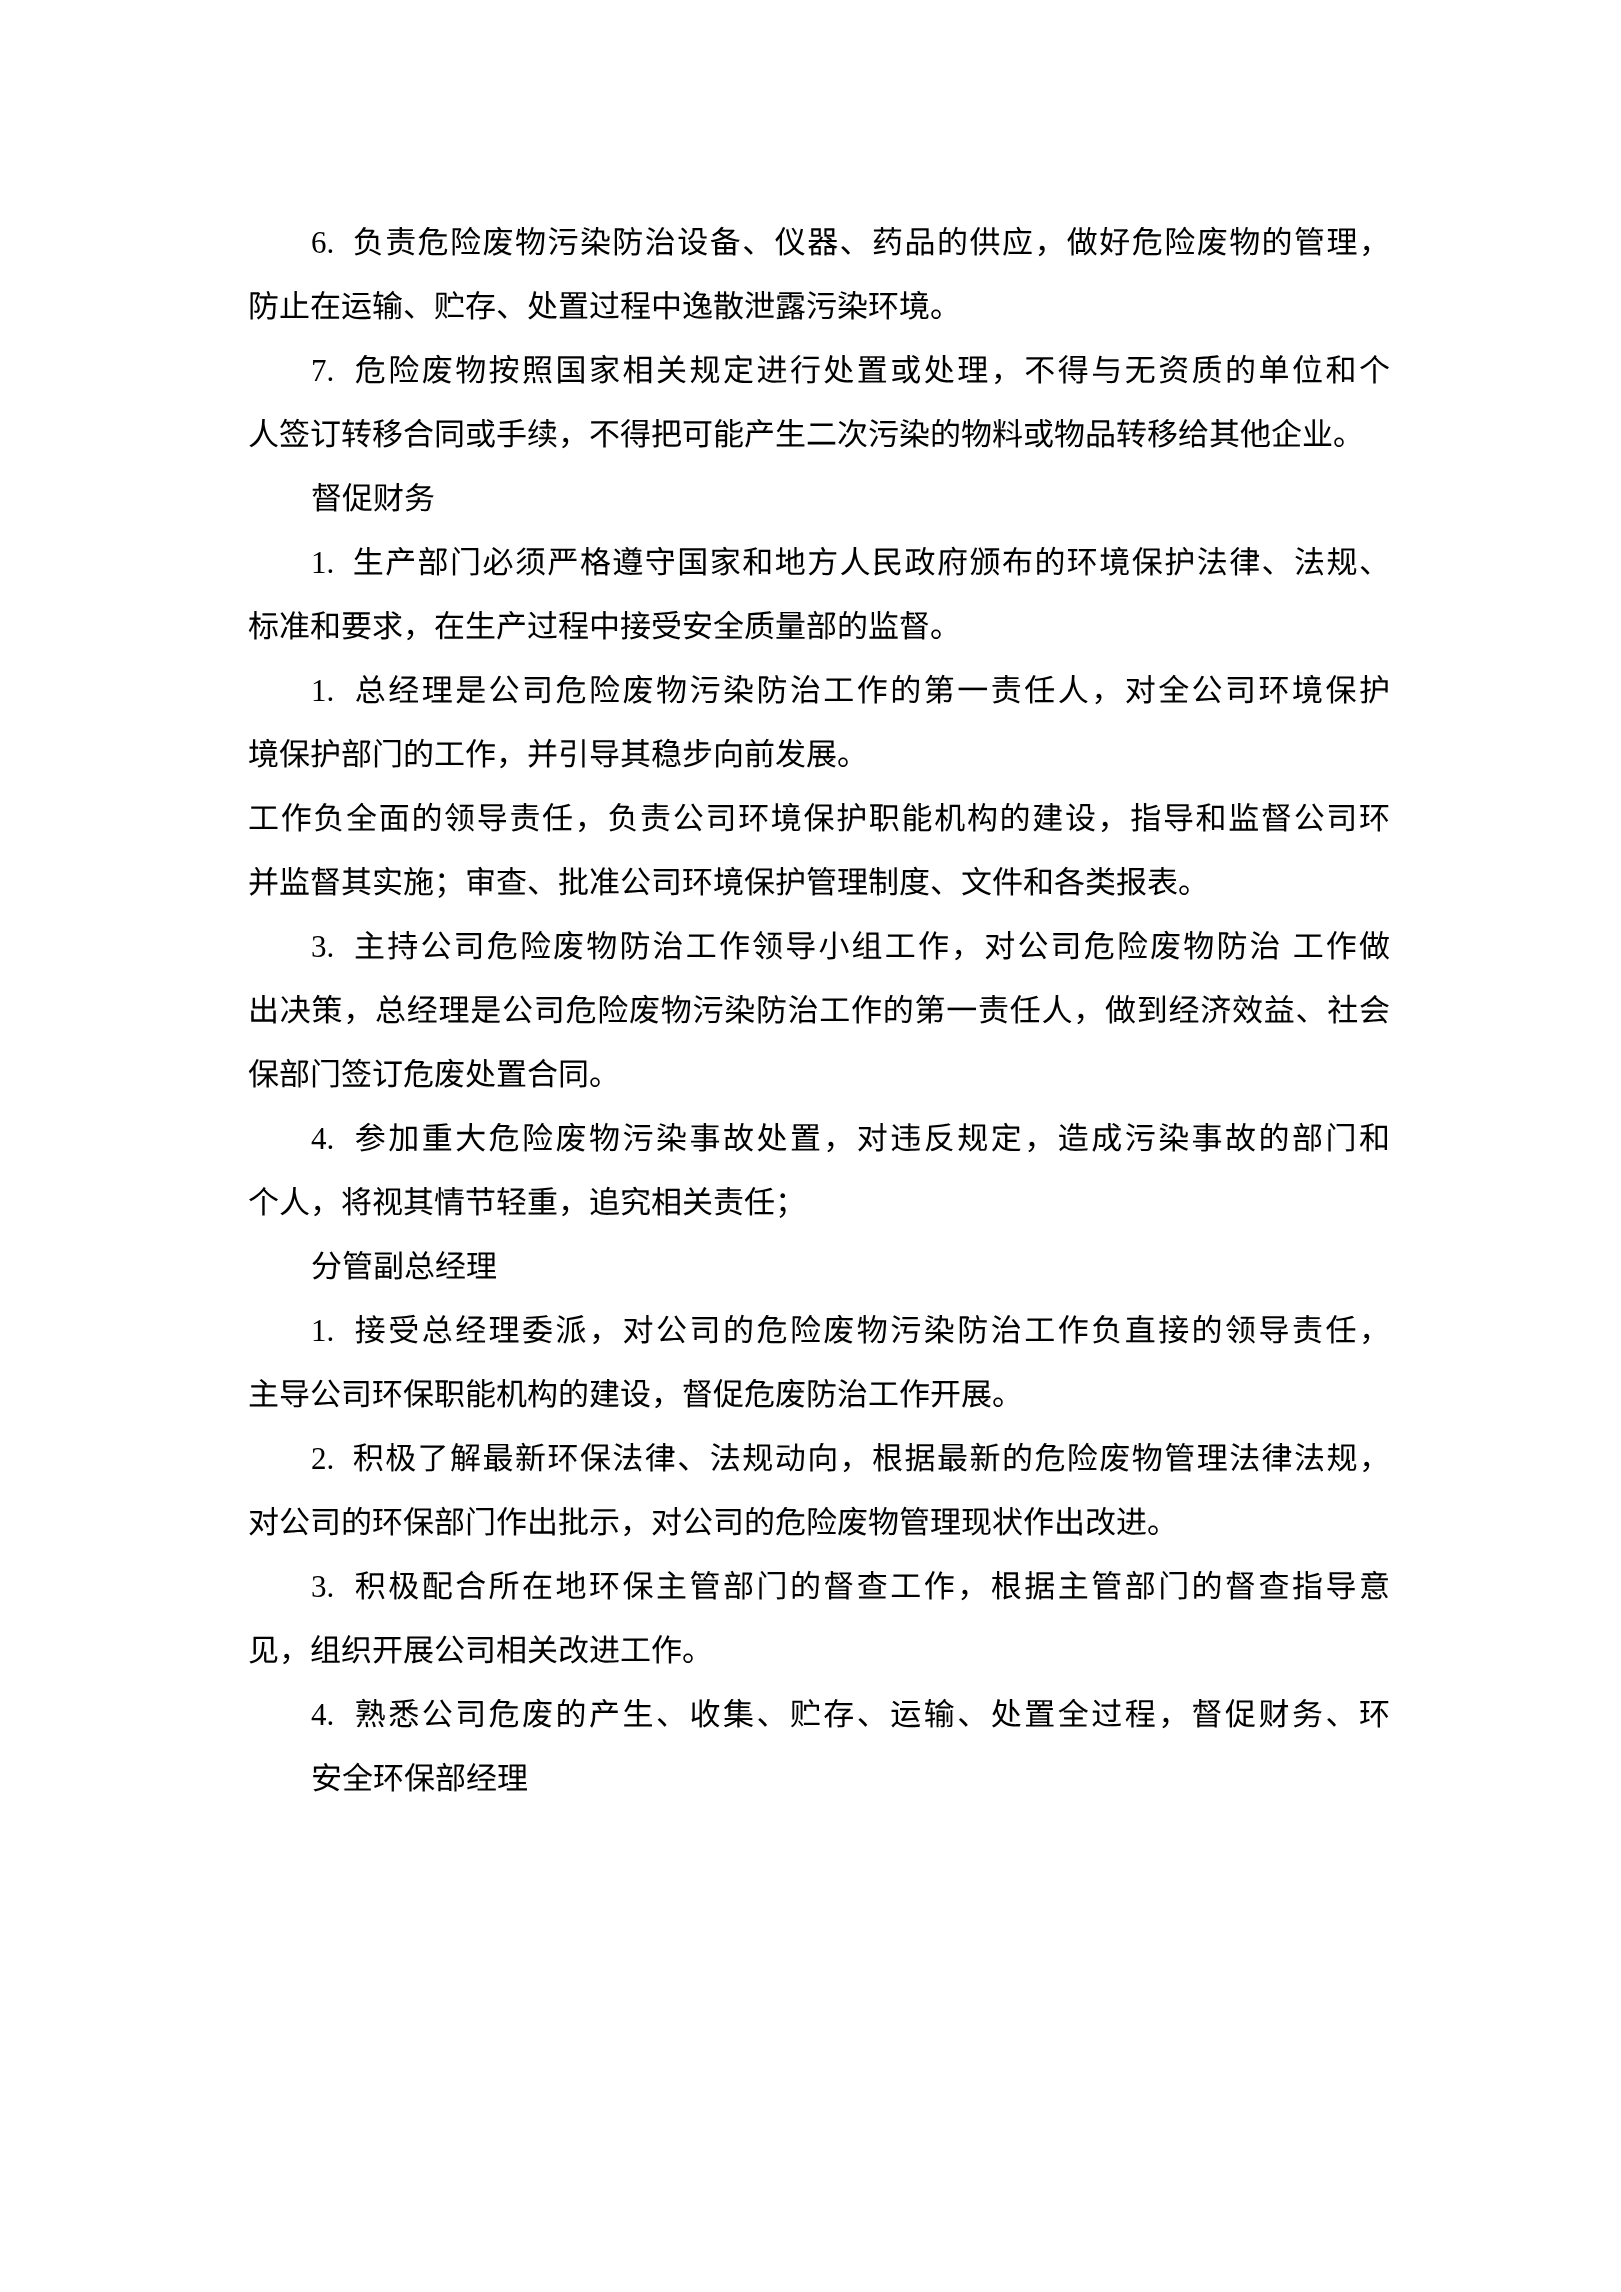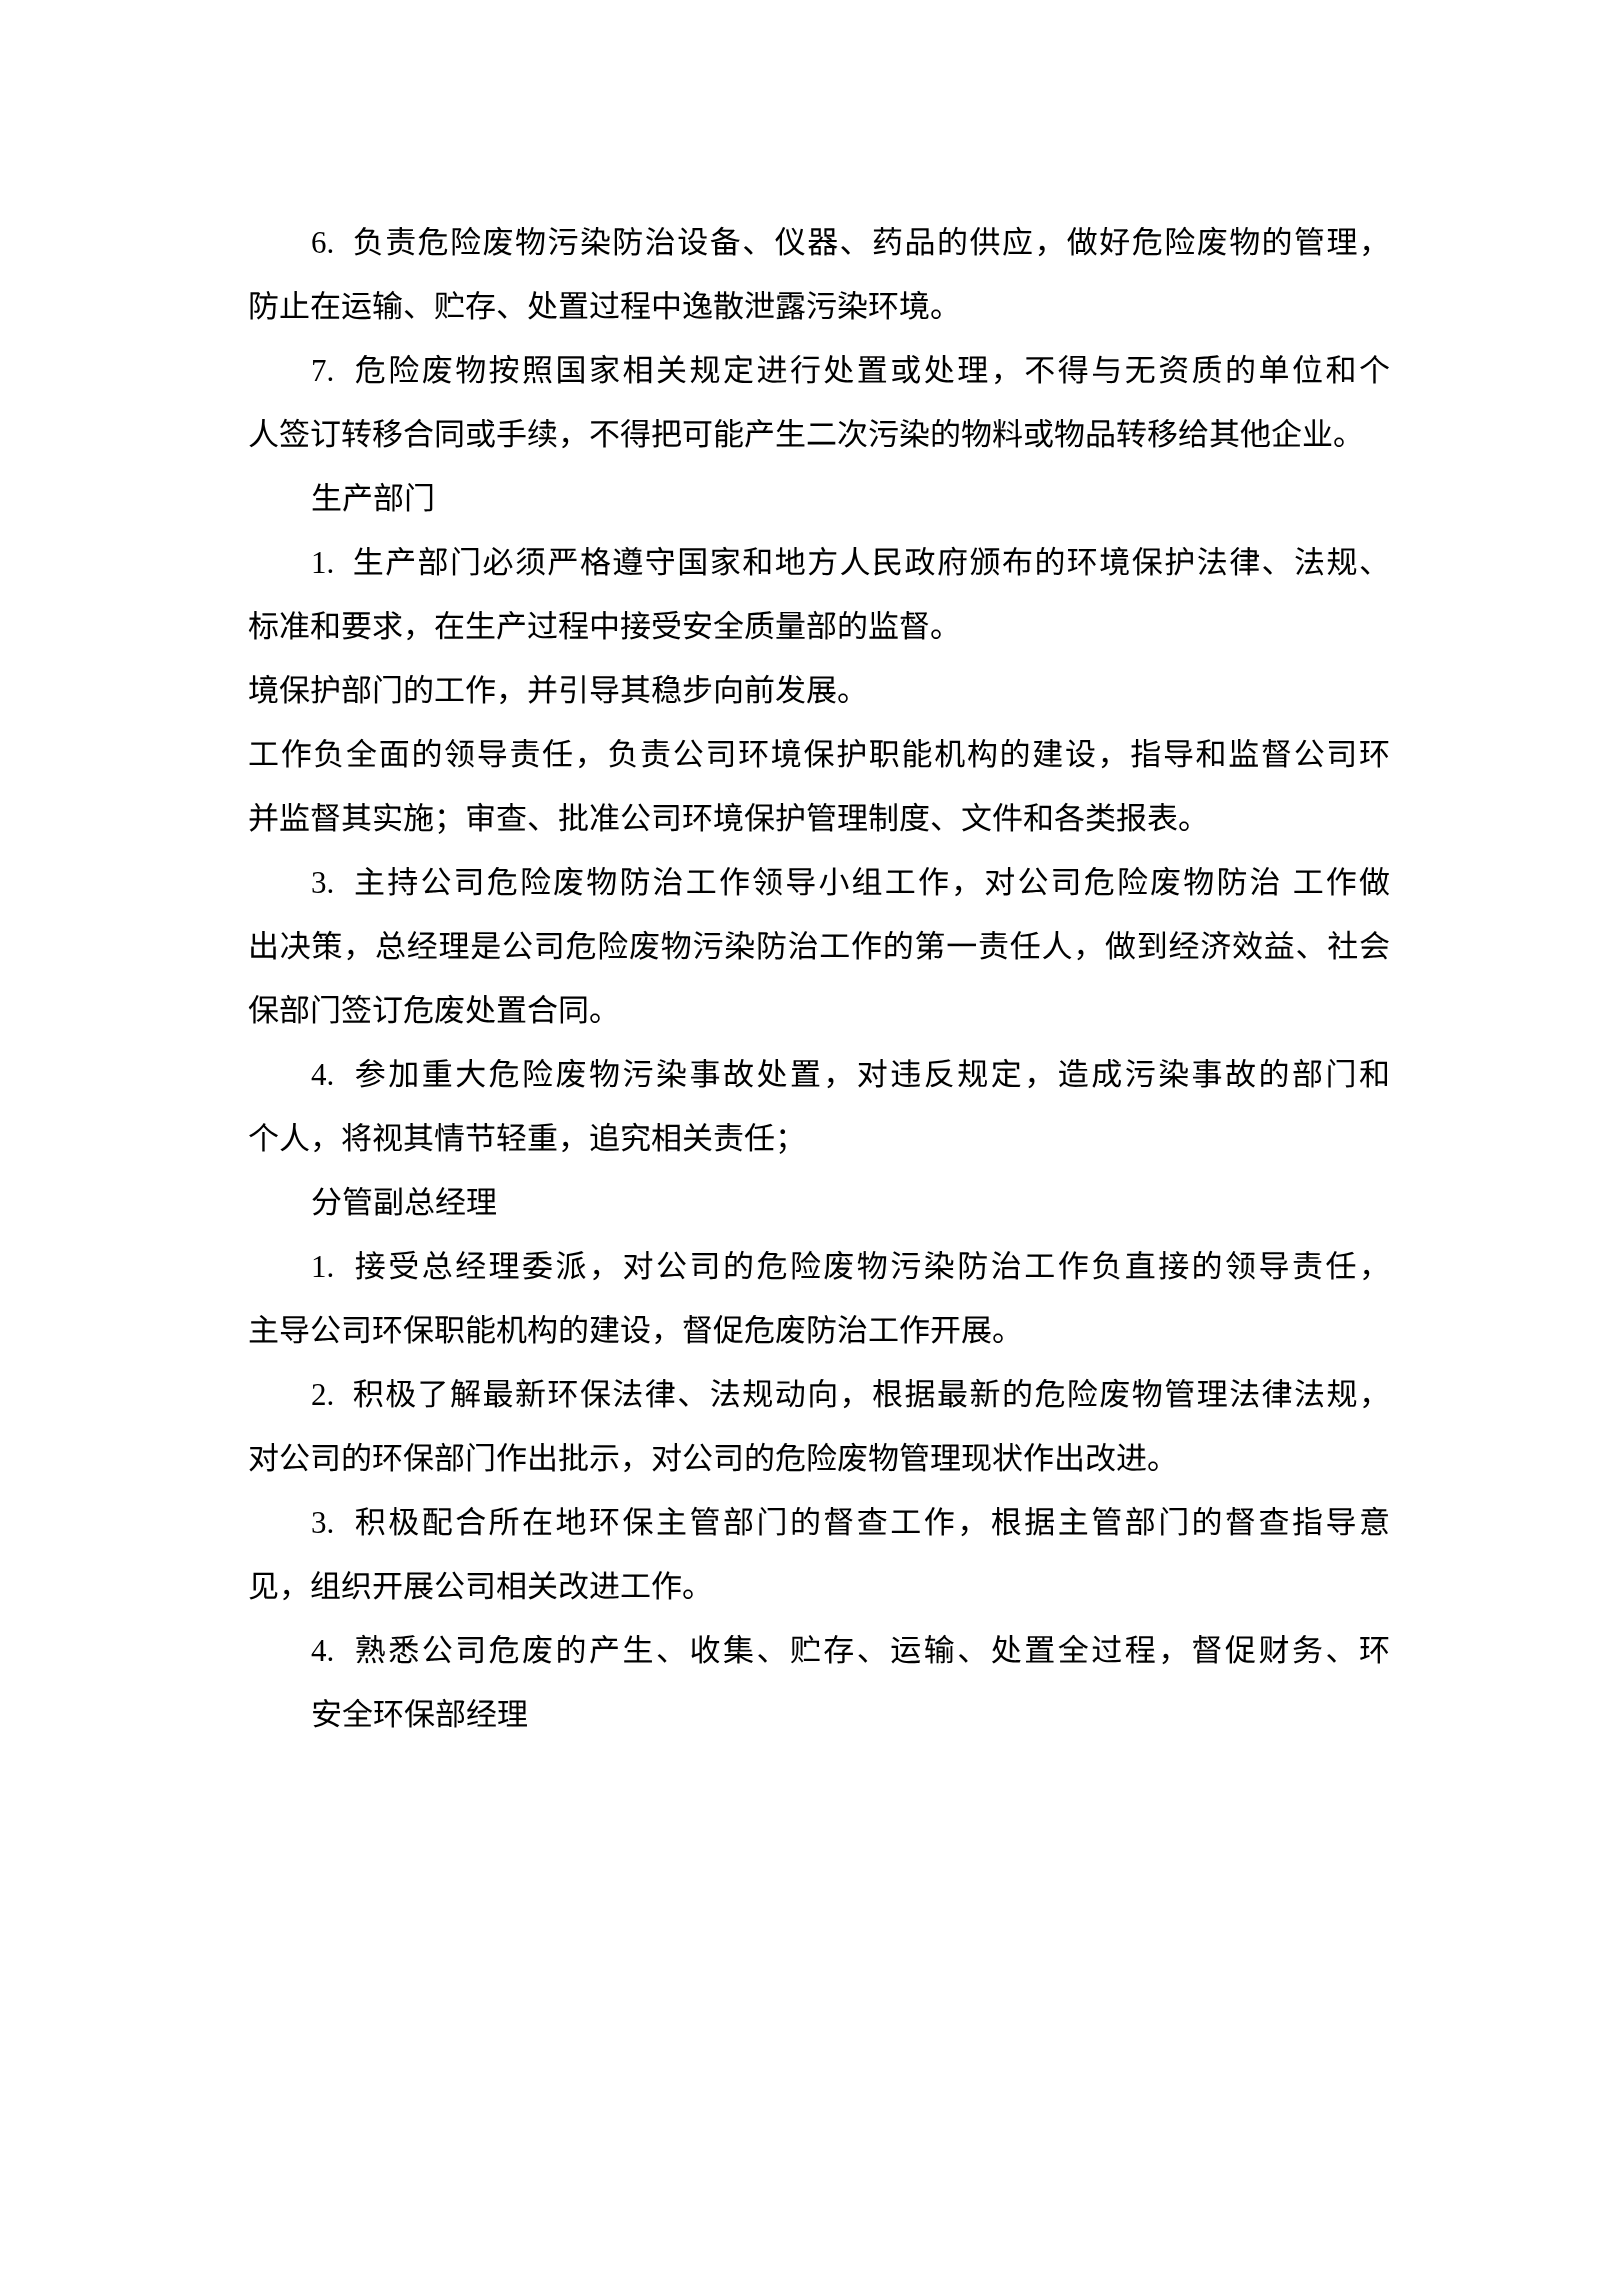--- a/index.html
+++ b/index.html
@@ -45,27 +45,28 @@
 
 <div class="page">
   <div class="body-text">
 
     <div class="line ind fill">6.&nbsp;&nbsp;负责危险废物污染防治设备、仪器、药品的供应，做好危险废物的管理，</div>
     <div class="line">防止在运输、贮存、处置过程中逸散泄露污染环境。</div>
 
     <div class="line ind fill">7.&nbsp;&nbsp;危险废物按照国家相关规定进行处置或处理，不得与无资质的单位和个</div>
     <div class="line">人签订转移合同或手续，不得把可能产生二次污染的物料或物品转移给其他企业。</div>
 
-    <div class="line ind">生产部门</div>
+    <div class="line ind">督促财务</div>
 
     <div class="line ind fill">1.&nbsp;&nbsp;生产部门必须严格遵守国家和地方人民政府颁布的环境保护法律、法规、</div>
     <div class="line">标准和要求，在生产过程中接受安全质量部的监督。</div>
 
 
 
+    <div class="line ind fill">1.&nbsp;&nbsp;总经理是公司危险废物污染防治工作的第一责任人，对全公司环境保护</div>
     <div class="line">境保护部门的工作，并引导其稳步向前发展。</div>
     <div class="line fill">工作负全面的领导责任，负责公司环境保护职能机构的建设，指导和监督公司环</div>
 
     <div class="line">并监督其实施；审查、批准公司环境保护管理制度、文件和各类报表。</div>
 
     <div class="line ind fill">3.&nbsp;&nbsp;主持公司危险废物防治工作领导小组工作，对公司危险废物防治 工作做</div>
     <div class="line fill">出决策，总经理是公司危险废物污染防治工作的第一责任人，做到经济效益、社会</div>
     <div class="line">保部门签订危废处置合同。</div>
 
     <div class="line ind fill">4.&nbsp;&nbsp;参加重大危险废物污染事故处置，对违反规定，造成污染事故的部门和</div>

